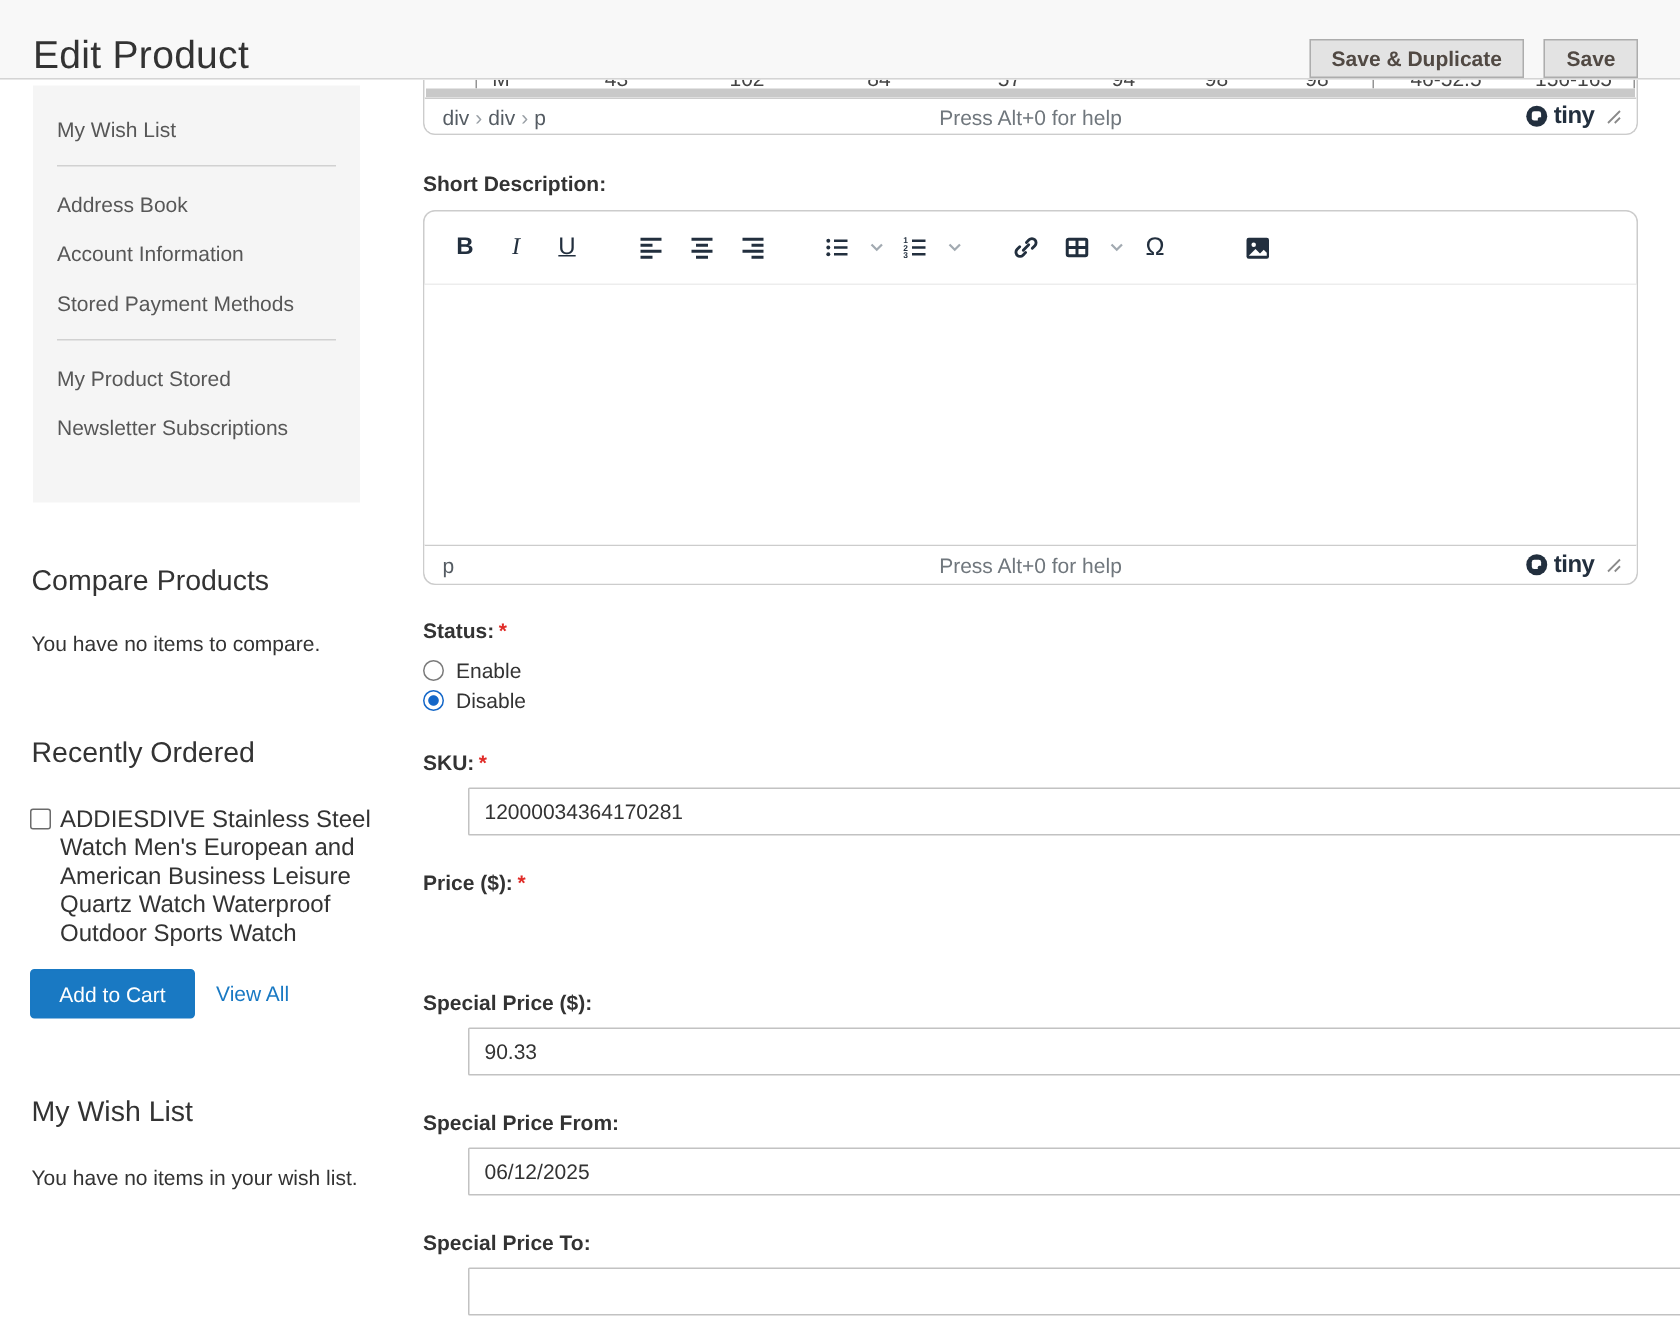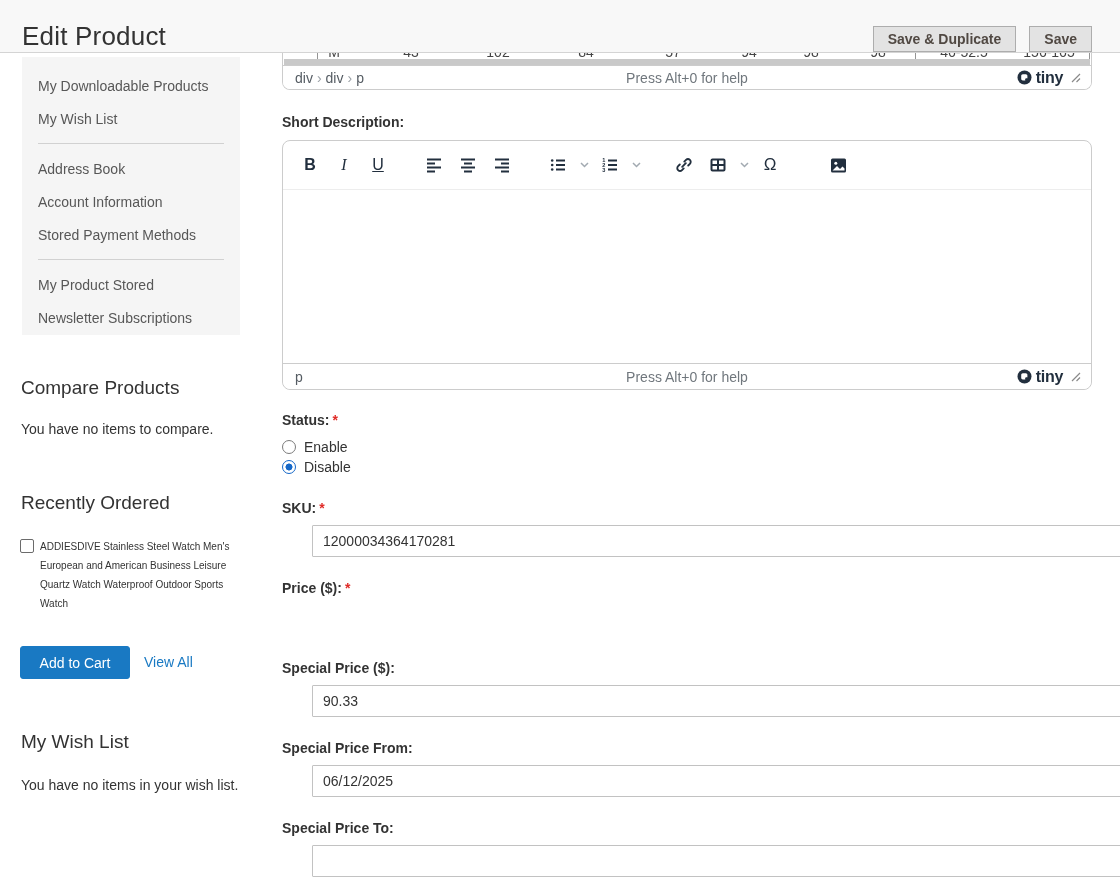--- a/index.html
+++ b/index.html
@@ -14,21 +14,21 @@
 
   
   .sidebar { position:absolute; left:0; top:53px; width:262px; height:827px; }
   .nav-block { position:absolute; left:22px; top:4px; width:218px; height:278px; background:#f5f5f5; padding-top:12px; }
   .nav-item { height:33px; display:flex; align-items:center; padding-left:16px; color:#575757; cursor:pointer; }
   .nav-divider { border:none; border-top:1px solid #d1d1d1; margin:8px 16px; }
   .side-heading { position:absolute; left:21px; font-size:19px; font-weight:300; color:#333; }
   .side-text { position:absolute; left:21px; font-size:14px; color:#333; }
   .ro-row { position:absolute; left:20px; top:484px; width:230px; display:flex; gap:6px; }
   .checkbox { width:14px; height:14px; border:1px solid #6b6b6b; border-radius:2px; background:#fff; margin-top:2px; flex:none; cursor:pointer; }
-  .ro-name { font-size:10px; line-height:19px; color:#333; cursor:pointer; }
+  .ro-name { font-size:16px; line-height:19px; color:#333; cursor:pointer; }
   .btn-primary { position:absolute; left:20px; top:593px; width:110px; height:33px; background:#1979c3; color:#fff; border:1px solid #1979c3; border-radius:3px; font-weight:400; font-size:14px; cursor:pointer; font-family:inherit; }
   .link-blue { position:absolute; left:144px; top:601px; color:#1979c3; text-decoration:none; font-size:14px; cursor:pointer; }
 
   
   .main { position:absolute; left:282px; top:53px; width:810px; height:827px; }
   .field-label { position:absolute; left:0; font-weight:700; font-size:14px; color:#333; }
   .req { color:#e02b27; margin-left:3px; font-weight:700; }
   .text-input { position:absolute; left:0; width:810px; height:32px; border:1px solid #c2c2c2; border-radius:1px; padding:0 10px; font-size:14px; color:#333; font-family:inherit; background:#fff;margin-left:30px; }
 
   
@@ -69,21 +69,20 @@
   <div class="header">
     <h1 class="page-title">Edit Product</h1>
     <div class="header-actions">
       <button class="btn-secondary">Save &amp; Duplicate</button>
       <button class="btn-secondary">Save</button>
     </div>
   </div>
 
   <div class="sidebar">
     <div class="nav-block">
-      <div class="nav-item">My Downloadable Products</div>
       <div class="nav-item">My Wish List</div>
       <hr class="nav-divider">
       <div class="nav-item">Address Book</div>
       <div class="nav-item">Account Information</div>
       <div class="nav-item">Stored Payment Methods</div>
       <hr class="nav-divider">
       <div class="nav-item">My Product Stored</div>
       <div class="nav-item">Newsletter Subscriptions</div>
     </div>
 

